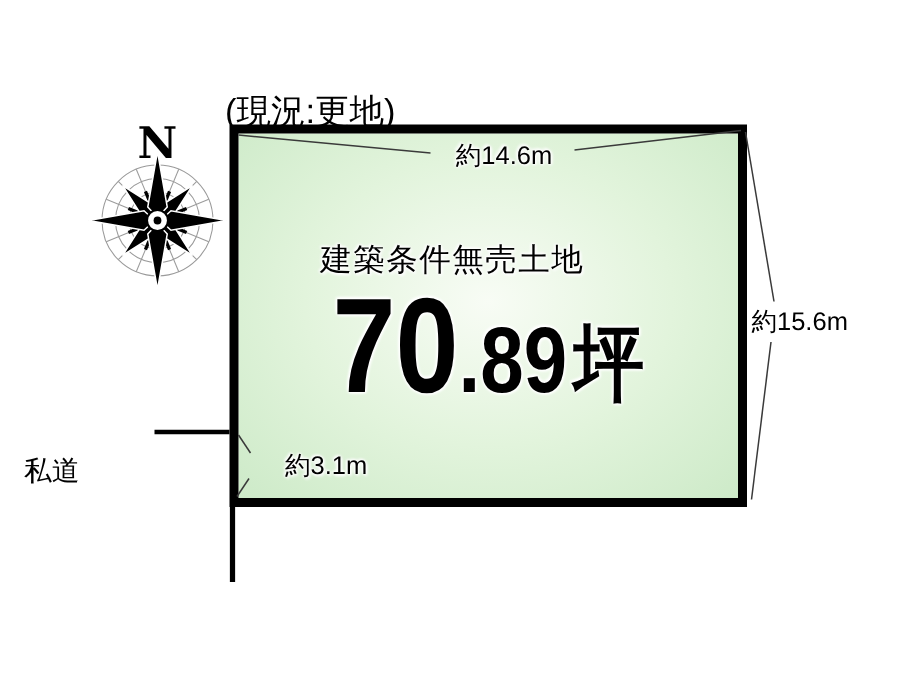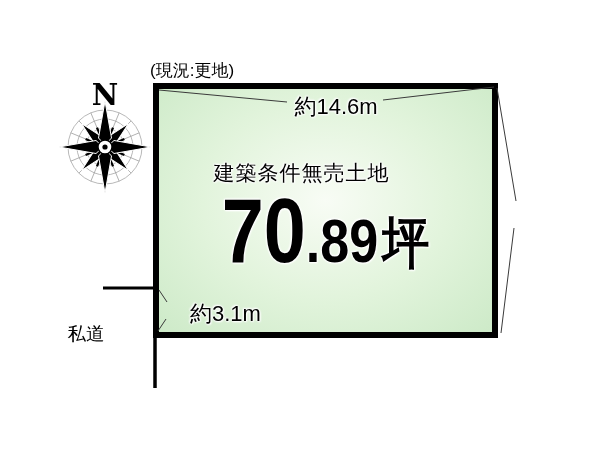--- a/index.html
+++ b/index.html
@@ -13,35 +13,35 @@
     position:absolute;left:153px;top:83px;width:345px;height:255px;
     box-sizing:border-box;border:6px solid var(--border,#000);
     background:radial-gradient(ellipse at 50% 46%,
       var(--fill-center,#f8fcf5) 0%,
       var(--fill-mid,#e2f4dc) 52%,
       var(--fill-edge,#cdeac8) 100%);
   }
   .overlay{position:absolute;left:0;top:0;width:600px;height:450px;pointer-events:none;}
   .txt{position:absolute;white-space:nowrap;}
   .halo{text-shadow:0 0 2px #fff,0 0 2px #fff,0 0 3px #fff,1px 1px 2px #fff,-1px -1px 2px #fff;}
-  .status-note{left:150px;top:59px;font-size:17px;}
-  .dim{font-size:22px;}
+  .status-note{left:150px;top:59px;font-size:23px;}
+  .dim{font-size:17px;}
   .dim-top{left:288px;top:92px;width:96px;text-align:center;}
   .dim-right{left:501px;top:203px;}
   .dim-frontage{left:170px;top:299px;padding-left:20px;}
   .cond{left:153px;top:159px;width:297px;text-align:center;font-size:21px;letter-spacing:1px;}
   .area{
     left:153px;top:186px;width:345px;display:flex;justify-content:center;
     align-items:baseline;line-height:1;transform:scaleX(0.84);transform-origin:50% 50%;
     font-weight:bold;
   }
   .area .a-int{font-size:90px;}
   .area .a-frac{font-size:62px;}
   .area .a-unit{font-size:56px;font-weight:600;margin-left:5px;}
-  .road-label{left:16px;top:304px;width:140px;text-align:center;font-size:18.5px;line-height:20px;margin-top:20px;}
+  .road-label{left:16px;top:304px;width:140px;font-size:18.5px;line-height:20px;}
   .compass-n{
     left:88px;top:78px;width:34px;text-align:center;
     font-family:"DejaVu Serif","Liberation Serif",serif;font-size:29px;font-weight:600;
   }
   .compass-svg{position:absolute;left:55px;top:97px;width:100px;height:100px;}
 </style>
 </head>
 <body>
 
 <div class="canvas">
@@ -106,20 +106,21 @@
       <path d="M0,-46 L6.5,-9 L0,-2 L-6.5,-9 Z" transform="rotate(180)"></path>
       <path d="M0,-46 L6.5,-9 L0,-2 L-6.5,-9 Z" transform="rotate(270)"></path>
     </g>
     <circle r="7" fill="#fff" stroke="#000" stroke-width="1.4"></circle>
     <circle r="2.6" fill="#000"></circle>
   </svg>
 
   <div class="txt status-note">(現況:更地)</div>
 
   <div class="txt dim dim-top halo">約14.6m</div>
+  <div class="txt dim dim-right">約15.6m</div>
   <div class="txt dim dim-frontage halo">約3.1m</div>
 
   <div class="txt cond halo">建築条件無売土地</div>
 
   <div class="txt area halo">
     <span class="a-int">70</span>
       <span class="a-frac">.89</span>
       <span class="a-unit">坪</span>
   </div>
 

